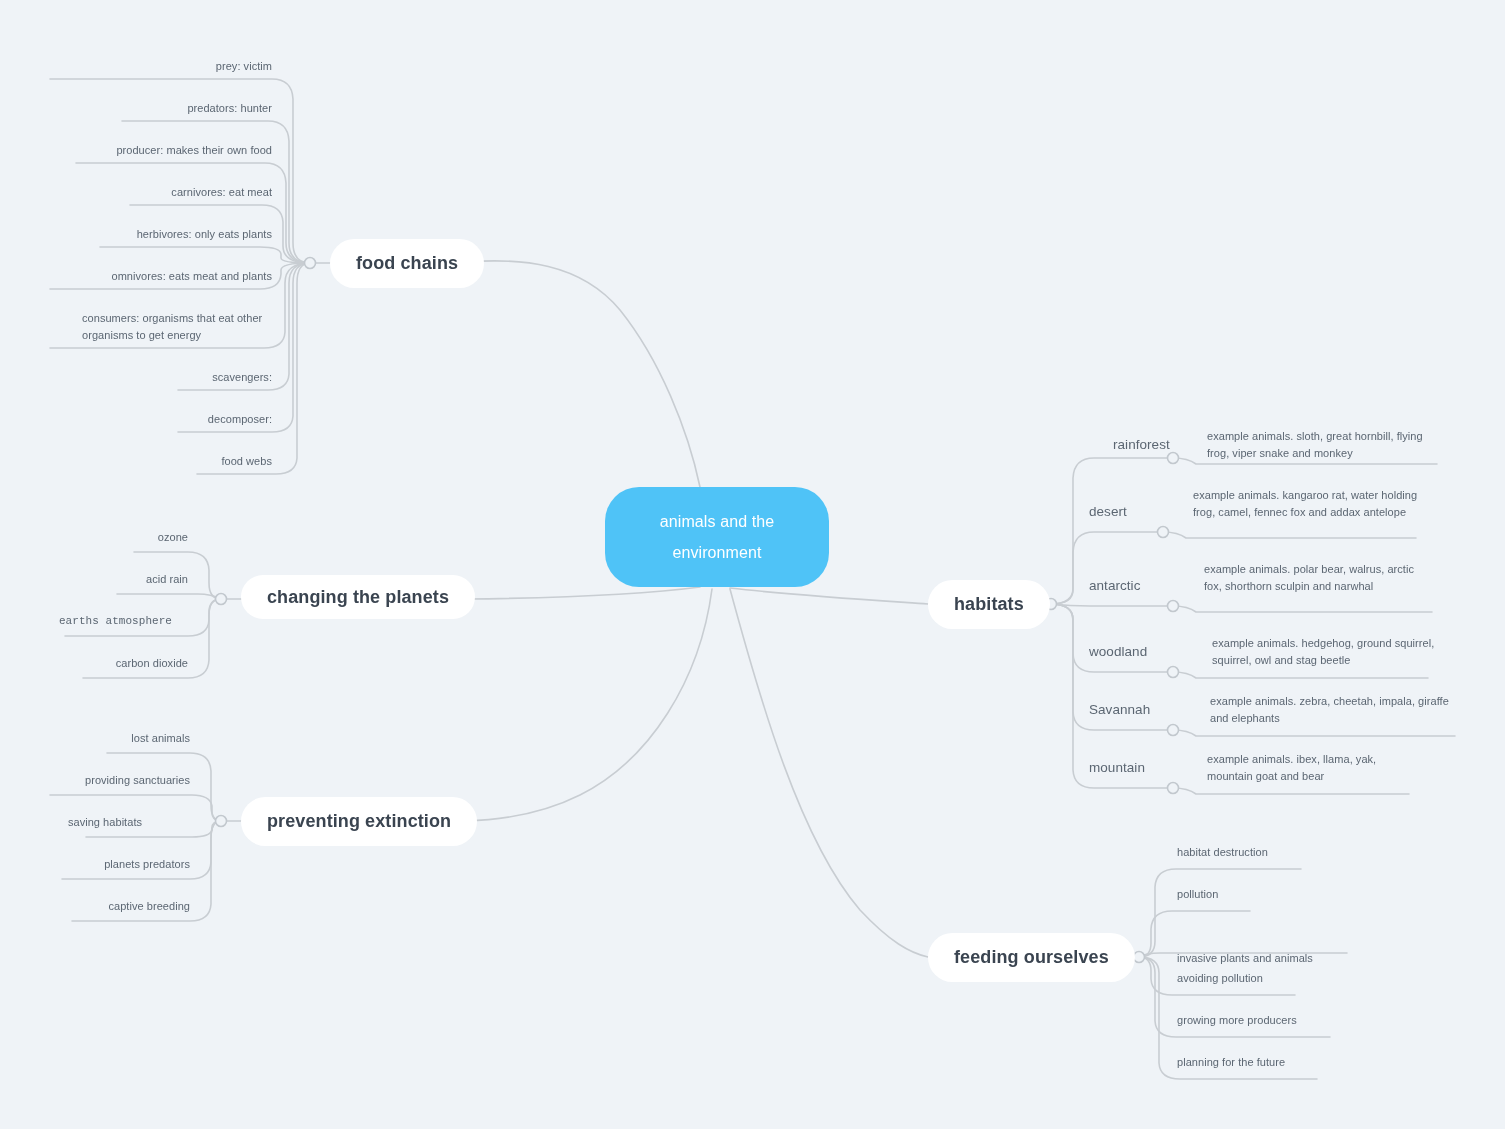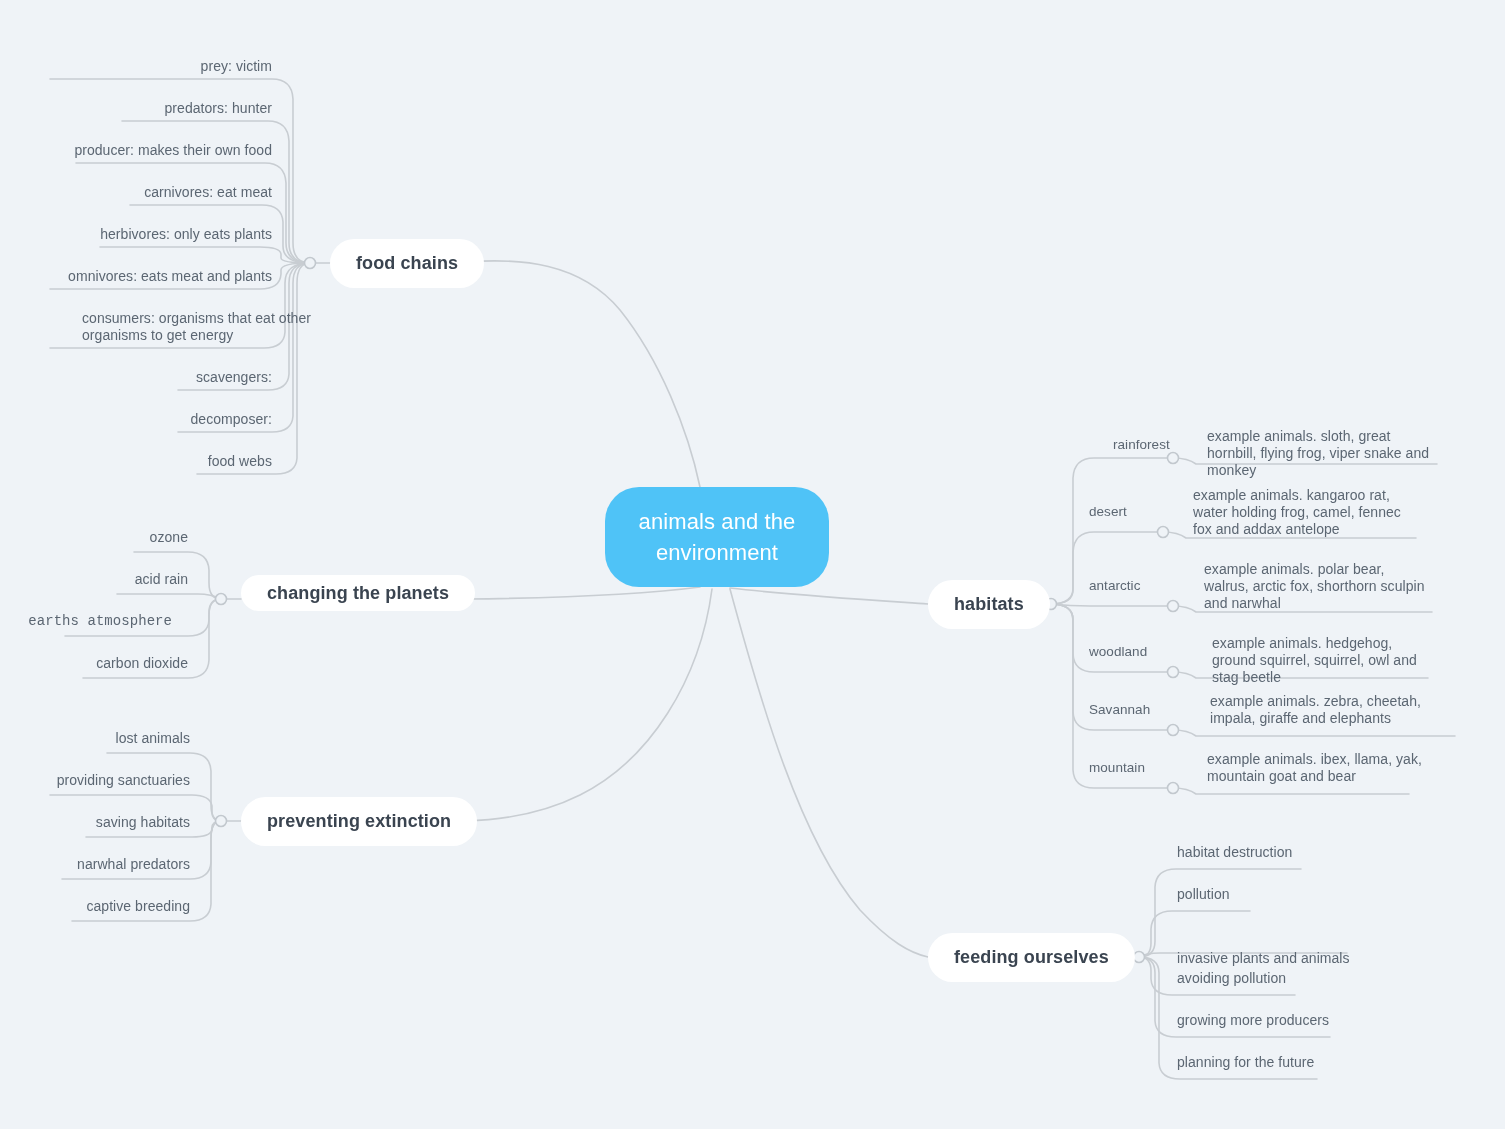--- a/index.html
+++ b/index.html
@@ -17,42 +17,42 @@
   svg.edges circle.joint{fill:#eff3f7;stroke:#c2c8ce;stroke-width:1.6;}
 
   .node{position:absolute;box-sizing:border-box;}
 
   .central{
     background:#4fc3f7;
     color:#ffffff;
     border-radius:34px;
     display:flex;align-items:center;justify-content:center;
     text-align:center;
-    font-size:22px;
+    font-size:16px;
     line-height:31px;
     letter-spacing:0.1px;
     padding:0 18px;
   }
 
   .branch{
     background:#ffffff;
     color:#3a4450;
     border-radius:26px;
     display:flex;align-items:center;justify-content:center;
     font-size:18px;
     font-weight:bold;
     letter-spacing:0.1px;
     padding:0 26px;
     white-space:nowrap;
   }
 
   .leaf{
     position:absolute;
     color:#5b6672;
-    font-size:14px;
+    font-size:11px;
     line-height:17px;
     letter-spacing:0.05px;
     box-sizing:border-box;
   }
   .leaf.right-align{text-align:right;}
   .leaf.left-align{text-align:left;}
 
   .sublabel{
     position:absolute;
     color:#5b6672;
@@ -135,21 +135,21 @@
   </svg>
 
   <div class="node central" style="left:605px;top:487px;width:224px;height:100px;">
     <span>animals and the environment</span>
   </div>
 
   <div class="node branch" style="left:330px;top:239px;height:49px;">
     <span>food chains</span>
   </div>
 
-  <div class="node branch" style="left:241px;top:575px;height:36px;">
+  <div class="node branch" style="left:241px;top:575px;height:44px;">
     <span>changing the planets</span>
   </div>
 
   <div class="node branch" style="left:241px;top:797px;height:49px;">
     <span>preventing extinction</span>
   </div>
 
   <div class="node branch" style="left:928px;top:580px;height:49px;">
     <span>habitats</span>
   </div>
@@ -169,22 +169,22 @@
   <div class="leaf right-align" style="left:20px;top:411px;width:252px;"><span>decomposer:</span></div>
   <div class="leaf right-align" style="left:20px;top:453px;width:252px;"><span>food webs</span></div>
 
   <div class="leaf right-align" style="left:20px;top:529px;width:168px;"><span>ozone</span></div>
   <div class="leaf right-align" style="left:20px;top:571px;width:168px;"><span>acid rain</span></div>
   <div class="leaf right-align" style="left:4px;top:613px;width:168px;font-family:Liberation Mono, monospace;"><span>earths atmosphere</span></div>
   <div class="leaf right-align" style="left:20px;top:655px;width:168px;"><span>carbon dioxide</span></div>
 
   <div class="leaf right-align" style="left:20px;top:730px;width:170px;"><span>lost animals</span></div>
   <div class="leaf right-align" style="left:20px;top:772px;width:170px;"><span>providing sanctuaries</span></div>
-  <div class="leaf right-align" style="left:20px;top:814px;width:170px;"><span>saving habitats</span></div>
-  <div class="leaf right-align" style="left:20px;top:856px;width:170px;"><span>narwhal predators</span></div>
+  <div class="leaf right-align" style="left:20px;top:814px;width:170px;text-align:center;"><span>saving habitats</span></div>
+  <div class="leaf right-align" style="left:20px;top:856px;width:170px;"><span>planets predators</span></div>
   <div class="leaf right-align" style="left:20px;top:898px;width:170px;"><span>captive breeding</span></div>
 
   <div class="sublabel" style="left:1089px;top:436px;width:90px;margin-left:24px;"><span>rainforest</span></div>
   <div class="sublabel" style="left:1089px;top:503px;width:90px;"><span>desert</span></div>
   <div class="sublabel" style="left:1089px;top:577px;width:90px;"><span>antarctic</span></div>
   <div class="sublabel" style="left:1089px;top:643px;width:90px;"><span>woodland</span></div>
   <div class="sublabel" style="left:1089px;top:701px;width:90px;"><span>Savannah</span></div>
   <div class="sublabel" style="left:1089px;top:759px;width:90px;"><span>mountain</span></div>
 
   <div class="leaf left-align" style="left:1207px;top:428px;width:235px;"><span>example animals. sloth, great hornbill, flying frog, viper snake and monkey</span></div>

